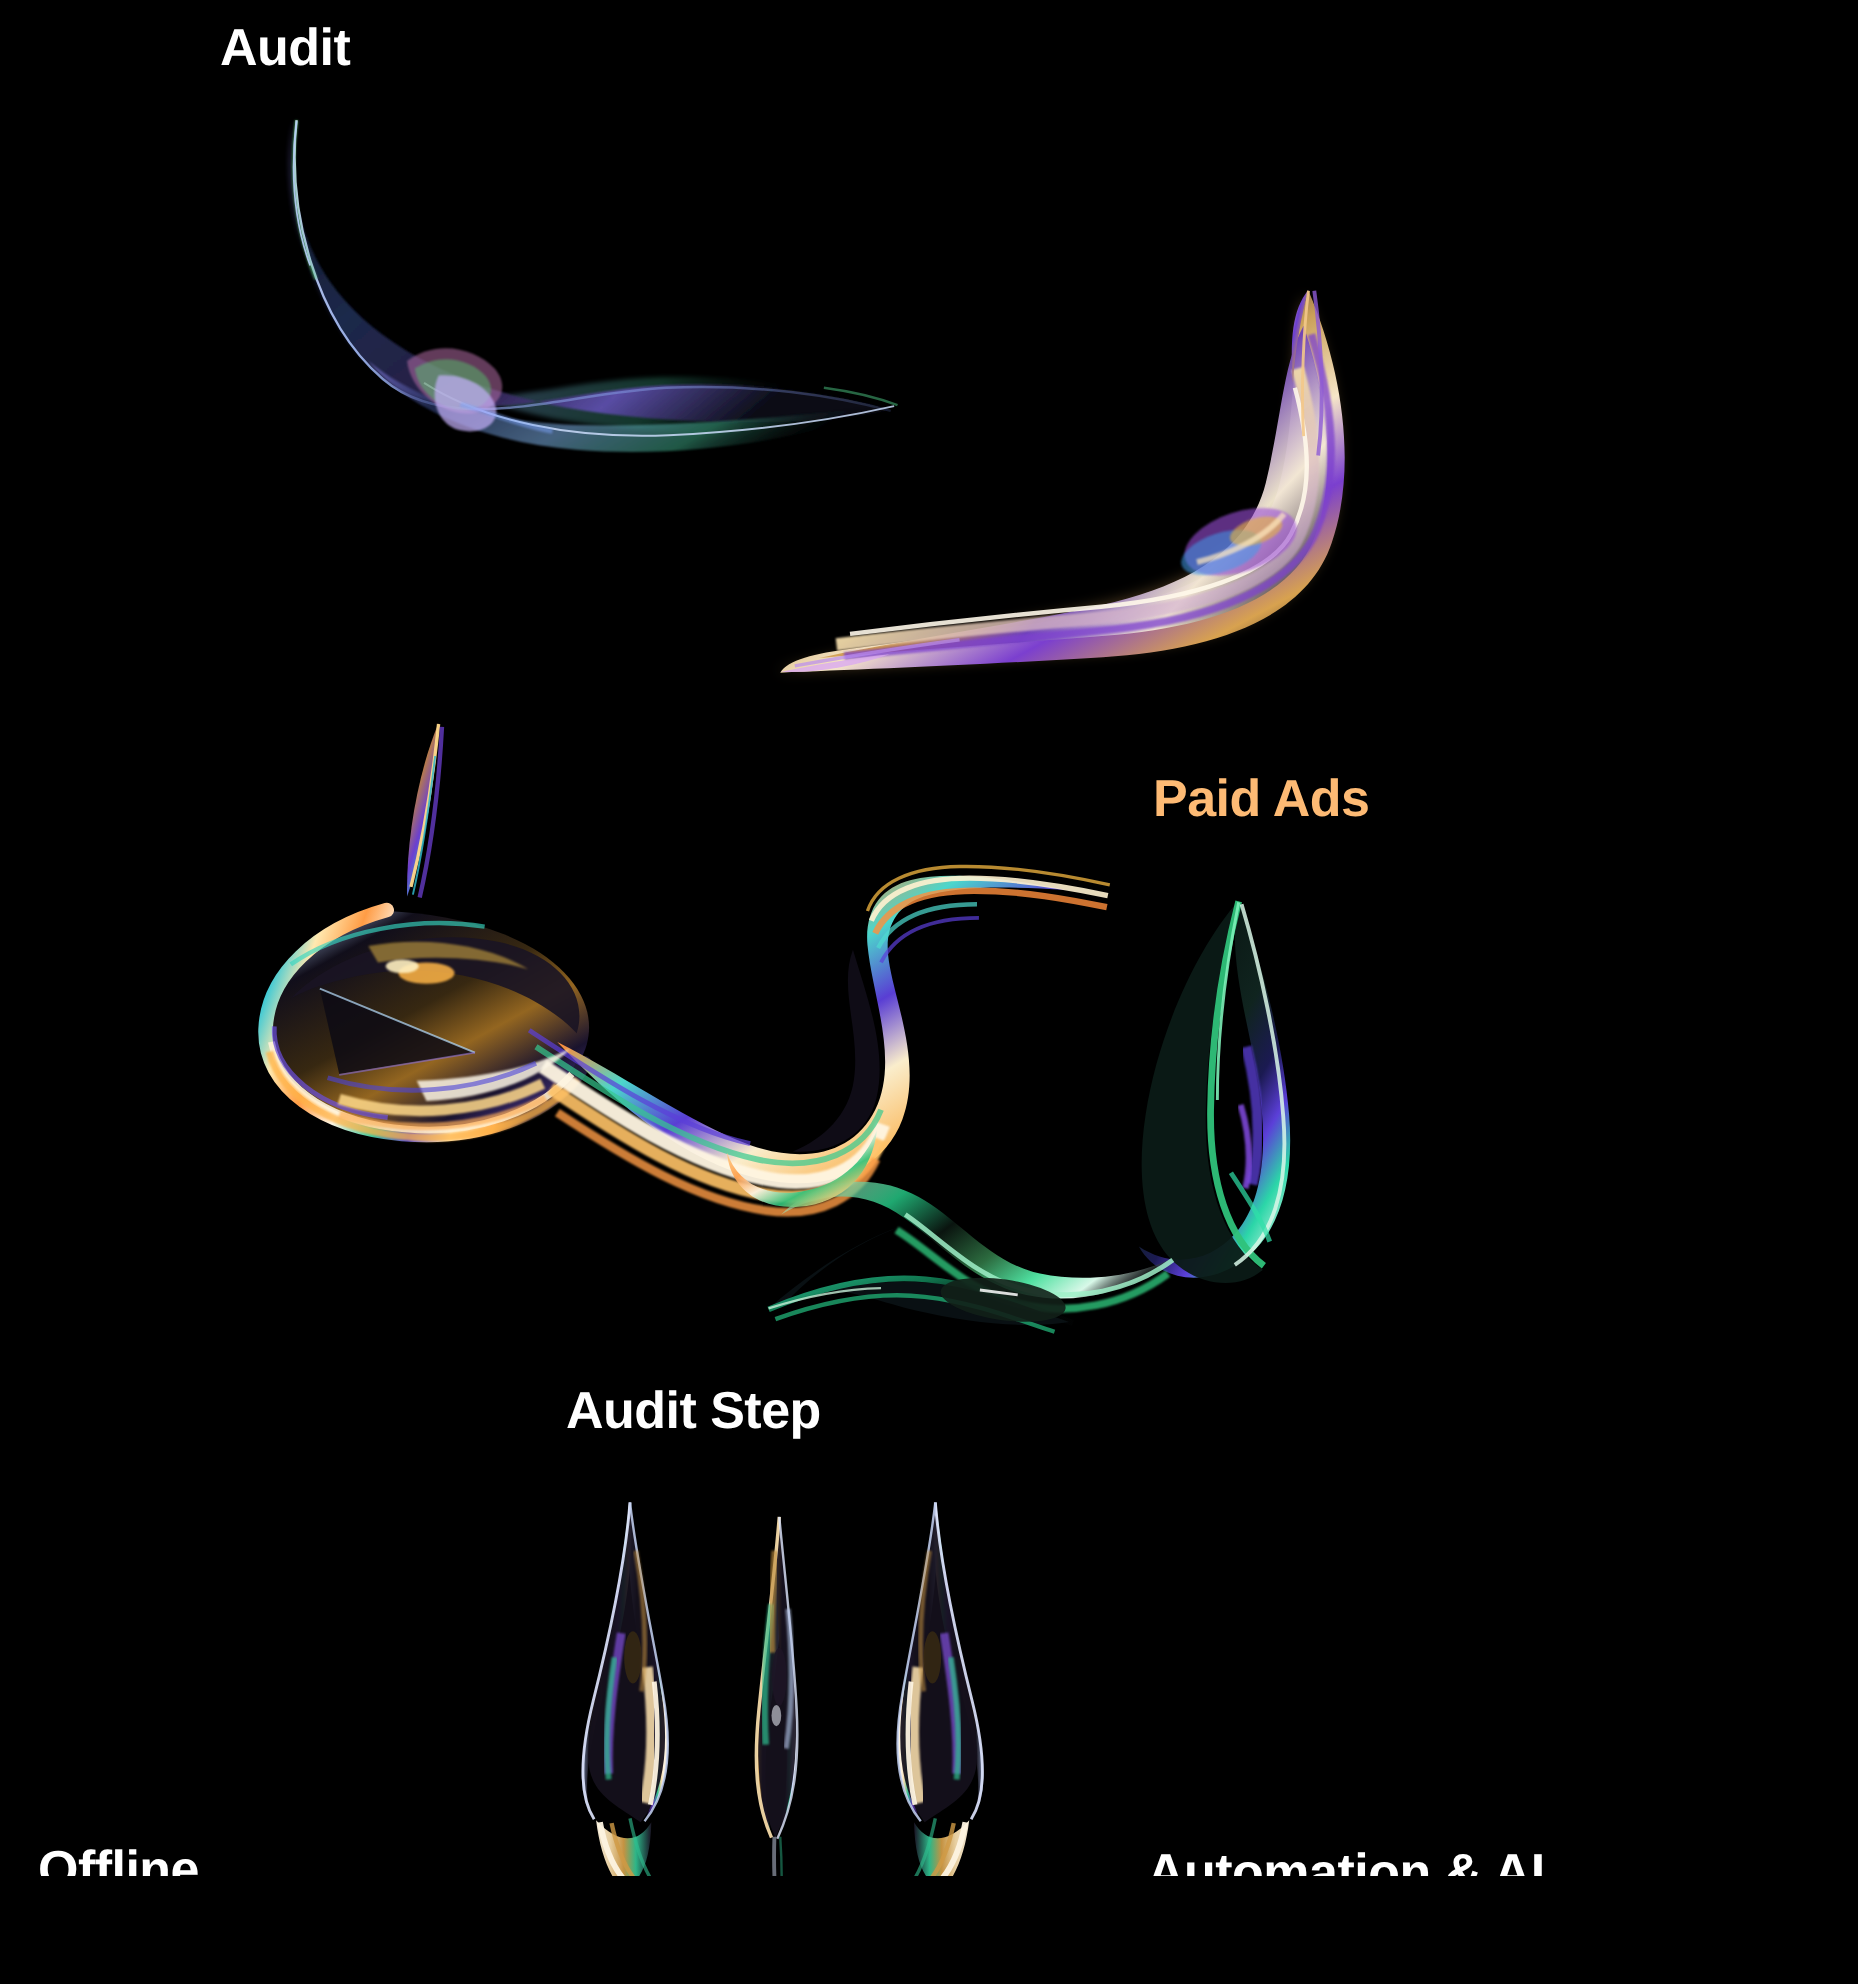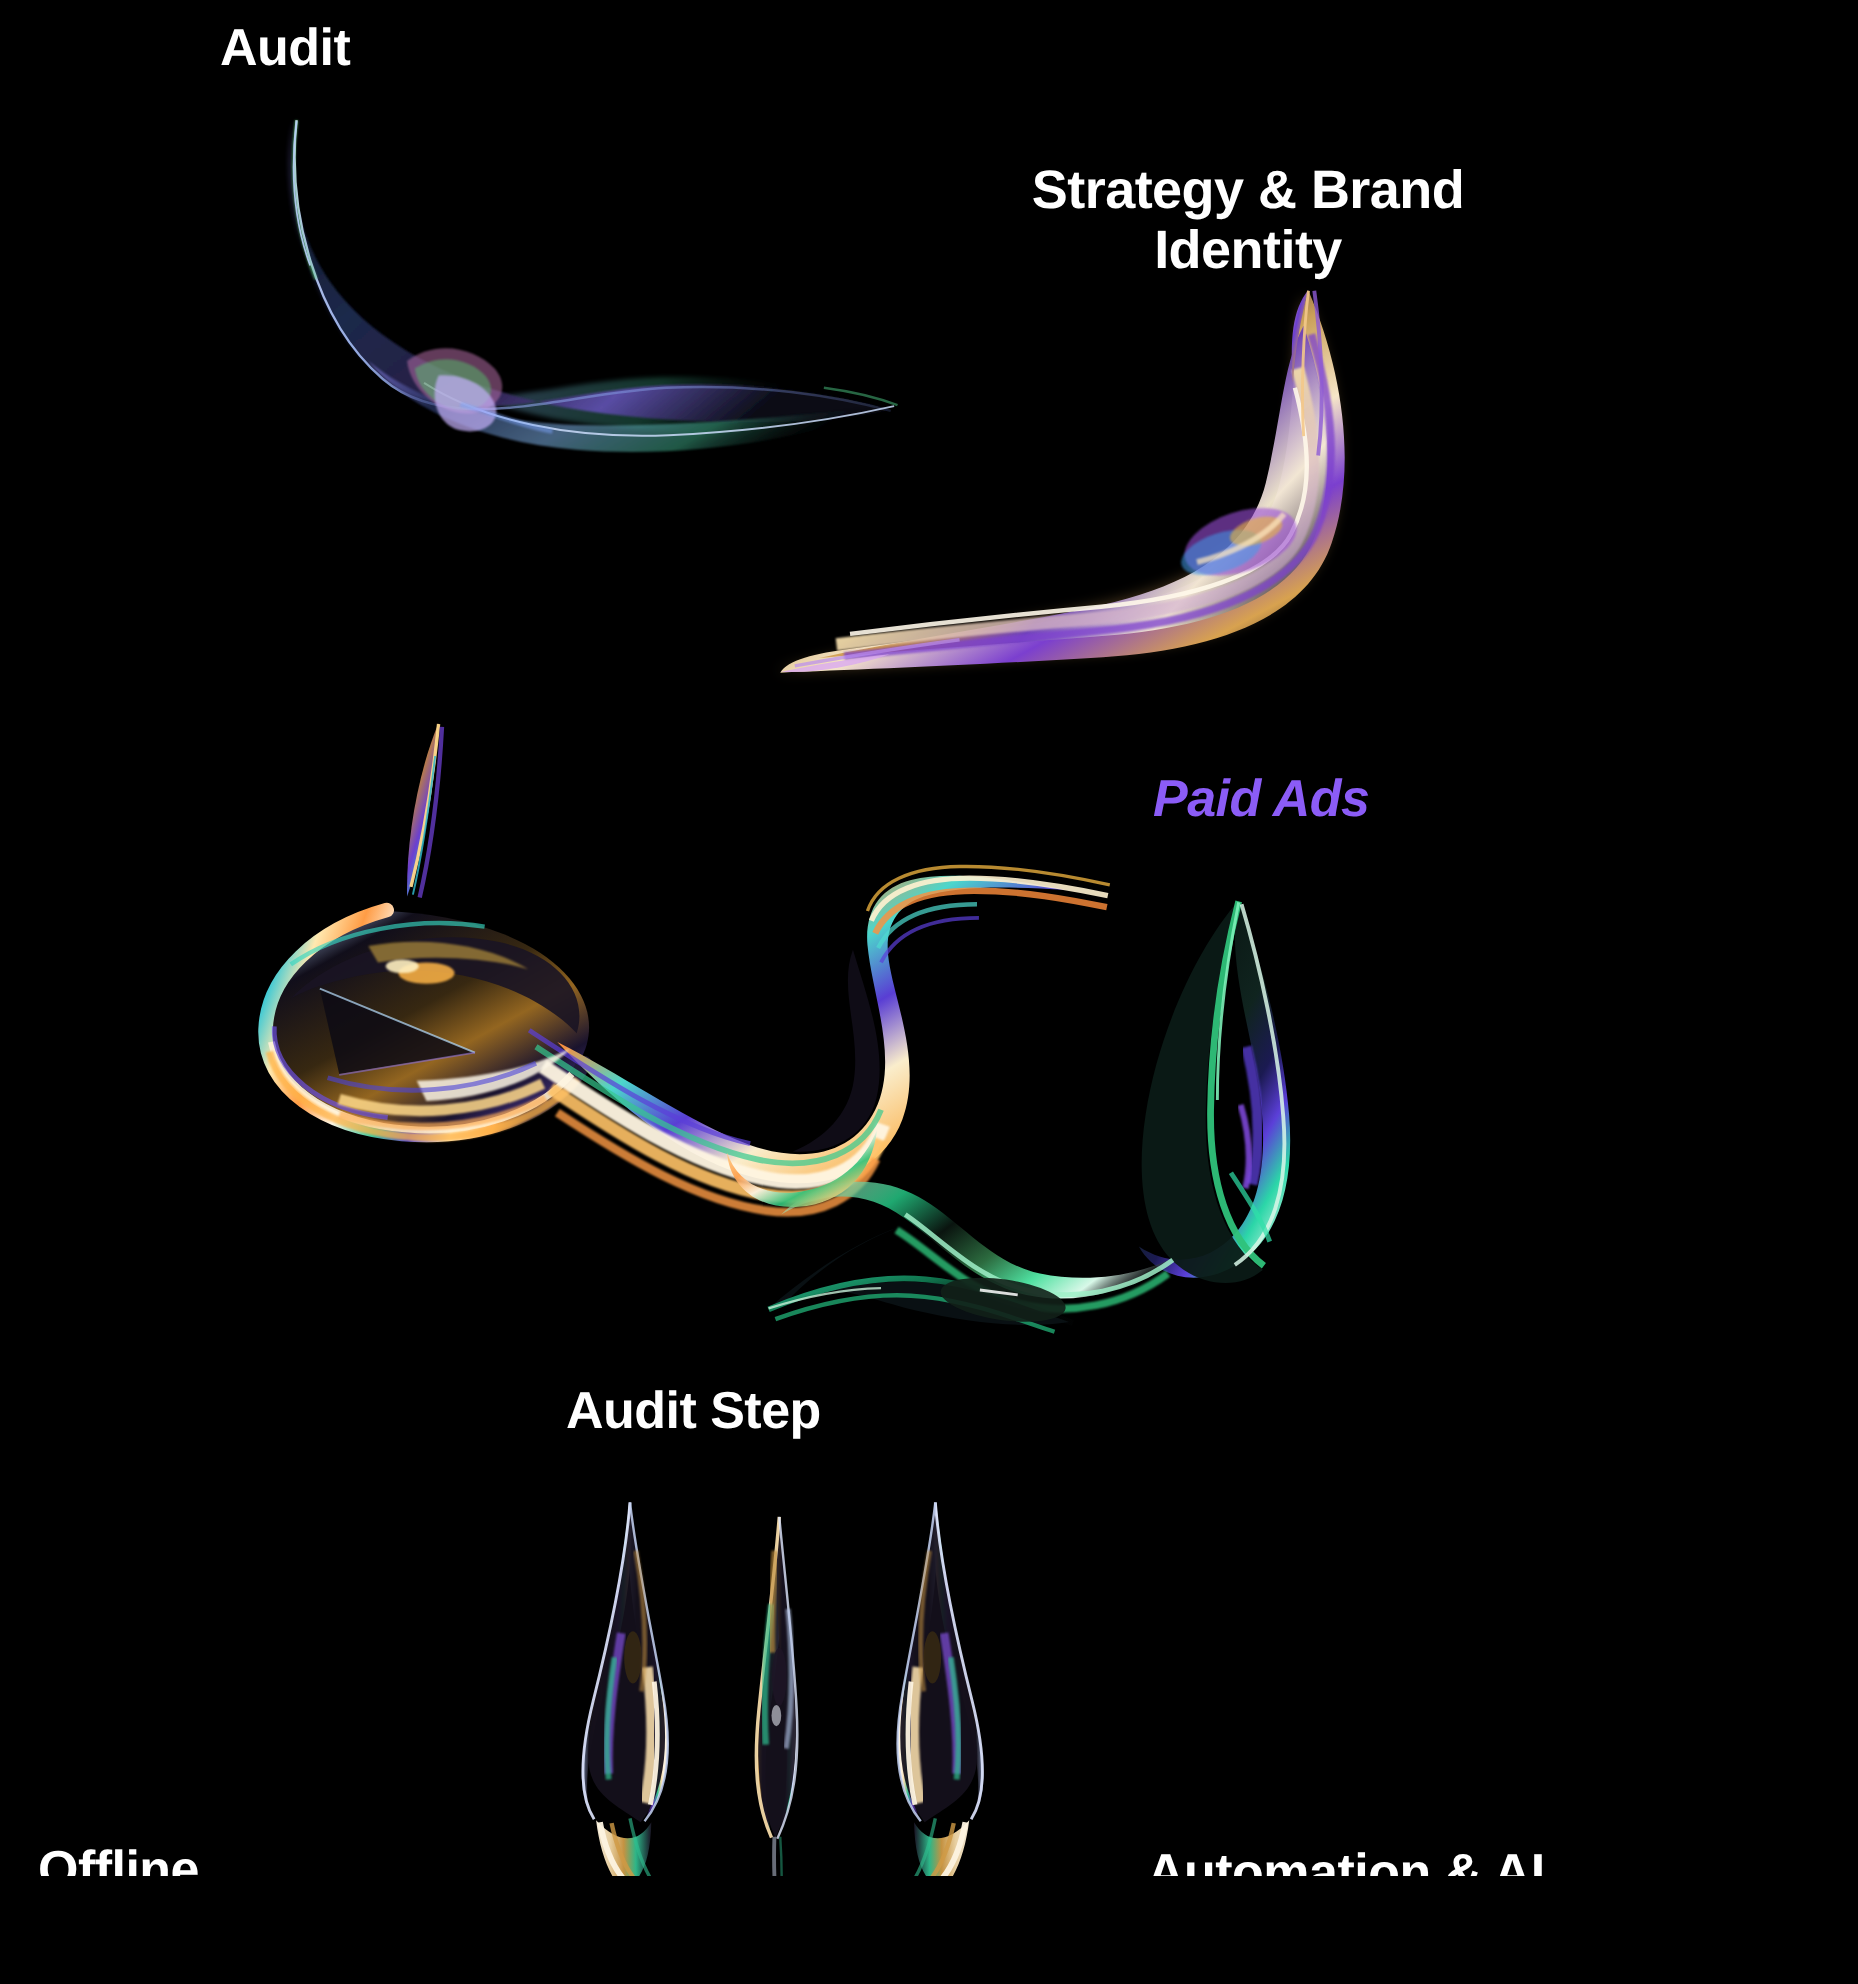--- a/index.html
+++ b/index.html
@@ -522,22 +522,20 @@
         <ellipse cx="1060" cy="3920" rx="54" ry="20" fill="#5b3fd8" opacity="0.9" transform="rotate(-8 1060 3920)"></ellipse>
         <ellipse cx="960" cy="3930" rx="70" ry="22" fill="#19b6e8" opacity="0.75" transform="rotate(-5 960 3930)"></ellipse>
         <ellipse cx="870" cy="3940" rx="60" ry="18" fill="#2fe0b0" opacity="0.6" transform="rotate(-4 870 3940)"></ellipse>
         <ellipse cx="1180" cy="3894" rx="42" ry="16" fill="#ffd24f" opacity="0.8" transform="rotate(-14 1180 3894)"></ellipse>
         <path d="M1230 3898 C 1140 3918, 1000 3936, 880 3942" stroke="#ffffff" stroke-width="4" fill="none" opacity="0.5"></path>
       </g>
     </g>
   </svg>
 
   <div class="label lbl-audit" style="color: rgb(255, 255, 255);">Audit</div>
-  <div class="label lbl-strategy" style="color: rgb(255, 255, 255);">Strategy &amp; Brand
-Identity</div>
-  <div class="label lbl-paid" style="color: #8b5cf6; font-style: italic;">Paid Ads</div>
+  <div class="label lbl-paid" style="color: #fdba74;">Paid Ads</div>
   <div class="label lbl-final" style="color: rgb(255, 255, 255);">Audit Step</div>
   <div class="label lbl-offline" style="color: rgb(255, 255, 255);">Offline</div>
   <div class="label lbl-ugc" style="color: rgb(255, 255, 255);">UGC</div>
   <div class="label lbl-automation" style="color: rgb(255, 255, 255);">Automation &amp; AI</div>
 
 </div>
 
 
 </body></html>

